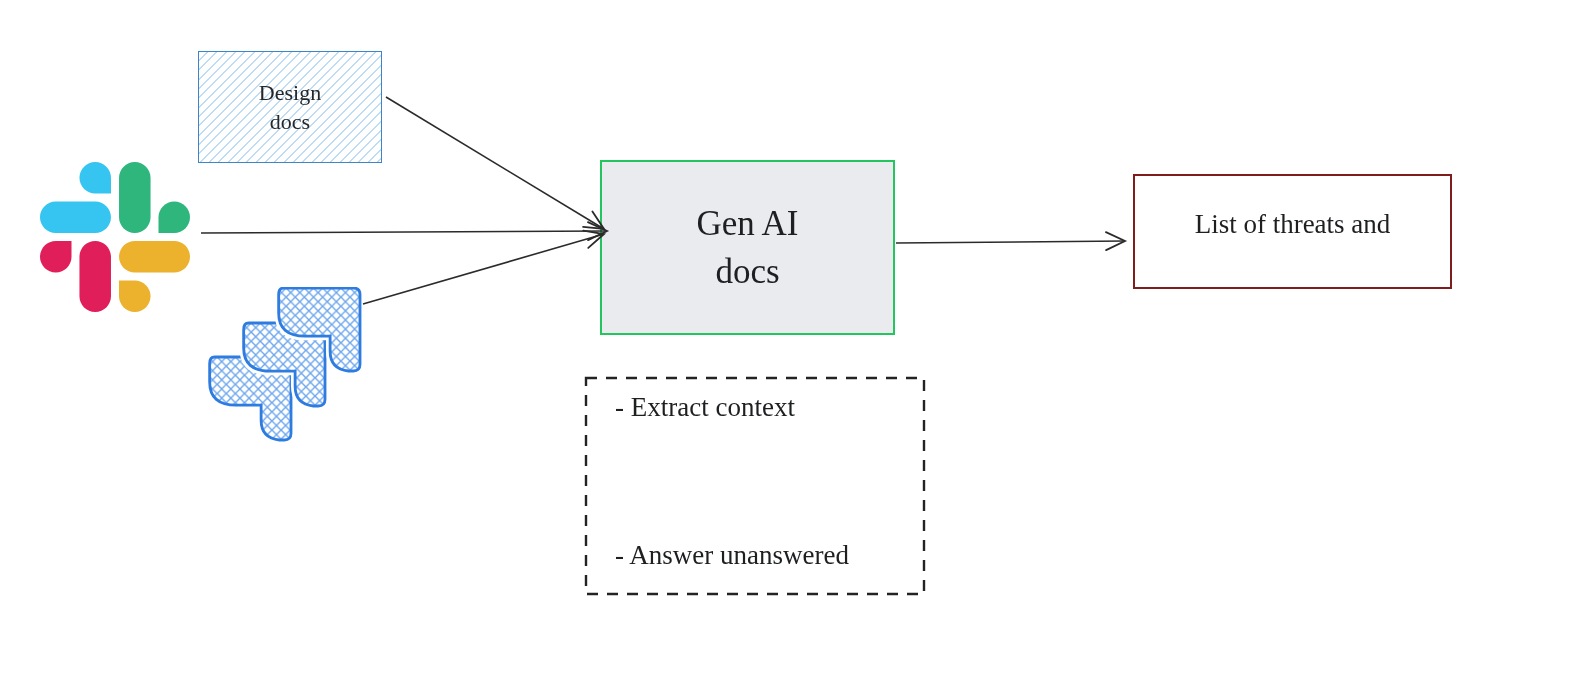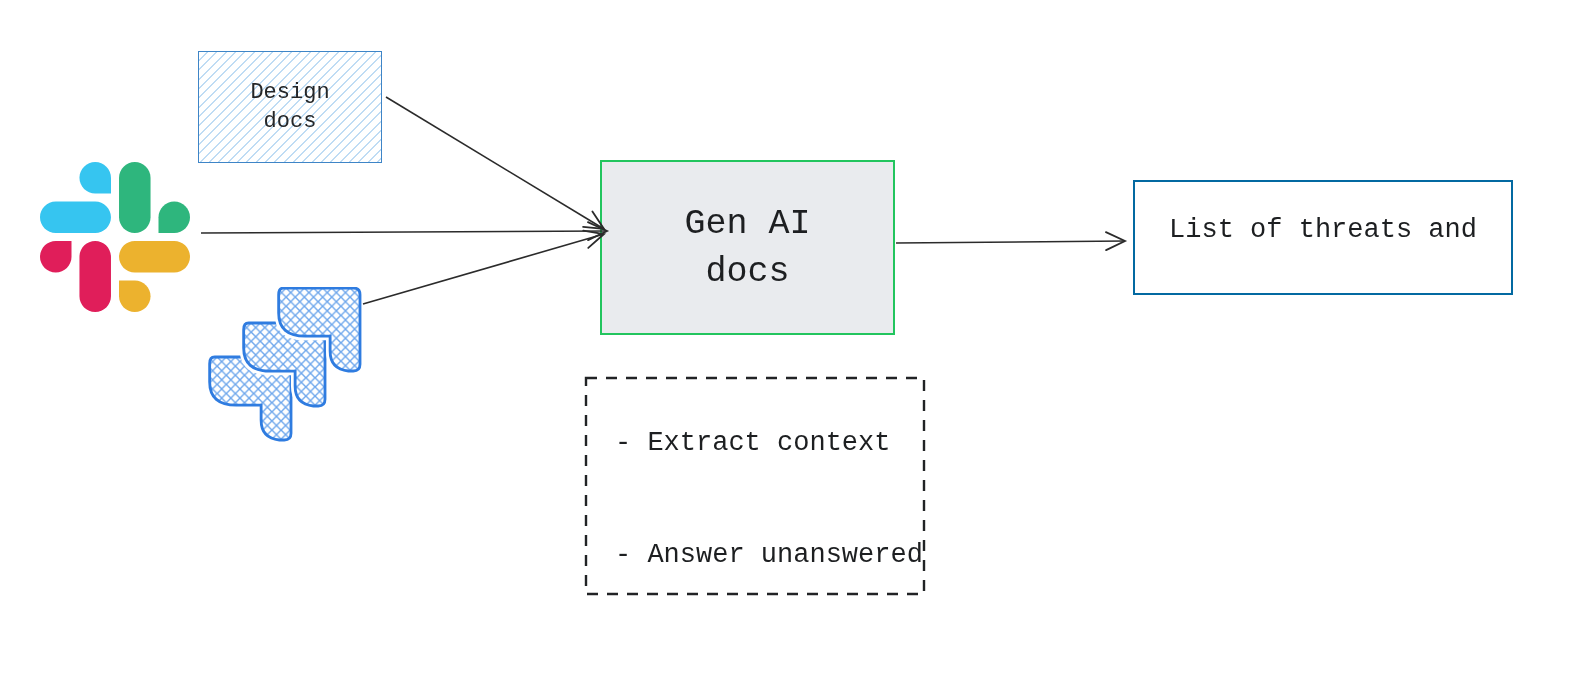--- a/index.html
+++ b/index.html
@@ -2,21 +2,21 @@
 <html><head>
 <meta charset="utf-8">
 <style>
   html, body { margin: 0; padding: 0; background: #ffffff; }
   .canvas {
     position: relative;
     width: 1572px;
     height: 696px;
     background: #ffffff;
     overflow: hidden;
-    font-family: Liberation Mono, monospace;
+    font-family: Liberation Serif, serif;
     color: #1d1f21;
   }
   .node {
     position: absolute;
     box-sizing: border-box;
     display: flex;
     flex-direction: column;
     align-items: center;
     justify-content: center;
     text-align: center;
@@ -36,38 +36,38 @@
 
   #gen-ai {
     left: 600px; top: 160px; width: 295px; height: 175px;
     border: 2px solid #22c55e;
     background: #e9ebee;
     font-size: 35px; line-height: 48px;
     font-weight: 500;
   }
 
   #output-box {
-    left: 1133px; top: 180px; width: 380px; height: 115px;
-    border: 2px solid #0369a1;
+    left: 1133px; top: 174px; width: 319px; height: 115px;
+    border: 2px solid #7f1d1d;
     background: #ffffff;
     font-size: 27px; line-height: 41px;
     padding-bottom: 14px;
   }
 
   #capabilities {
     left: 585px; top: 377px; width: 340px; height: 218px;
     display: flex; flex-direction: column;
     justify-content: space-between;
     align-items: flex-start;
     padding: 12px 8px 22px 30px;
     box-sizing: border-box;
     font-size: 27px;
     text-align: left;
   }
-  #capabilities .line { line-height: 36px; margin-top: 36px; }
+  #capabilities .line { line-height: 36px; }
 
   .icon-abs { position: absolute; }
 
   svg.layer {
     position: absolute; left: 0; top: 0;
     pointer-events: none;
   }
 </style>
 </head>
 <body>

